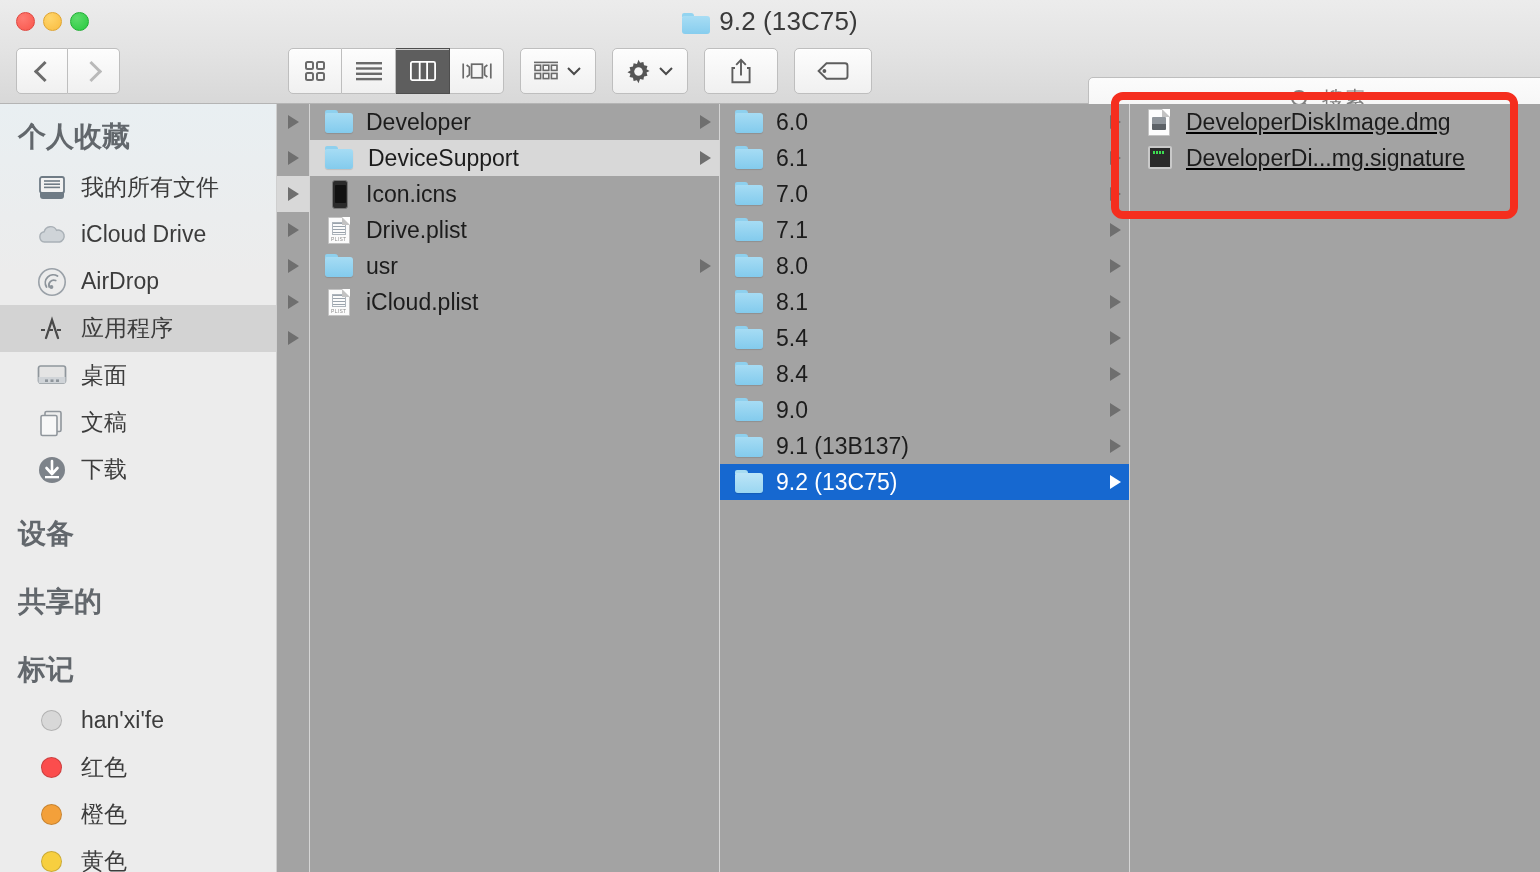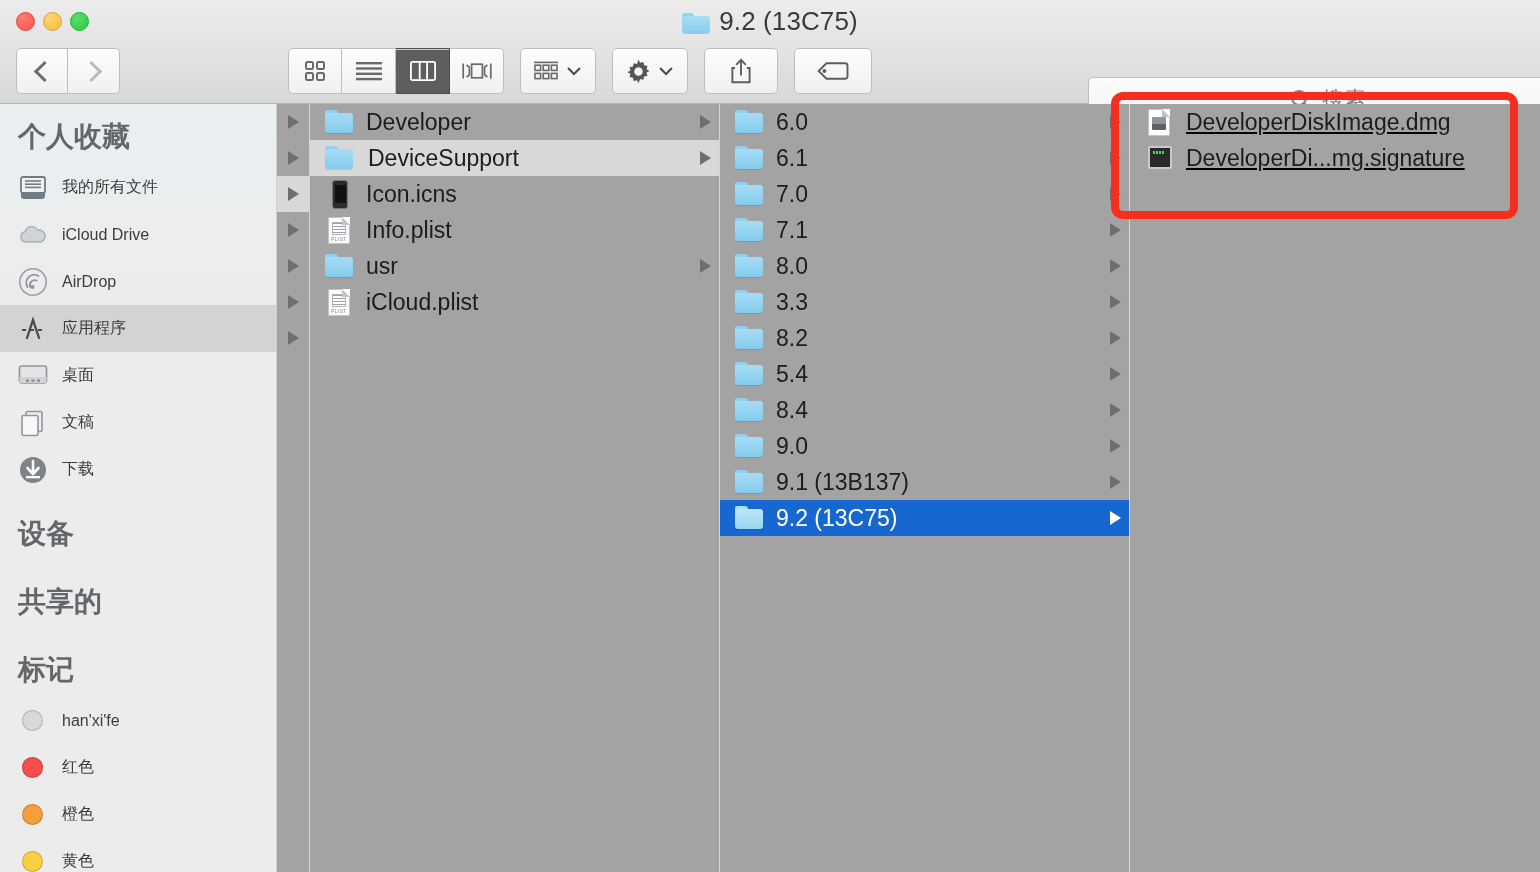--- a/index.html
+++ b/index.html
@@ -119,22 +119,22 @@
     overflow: hidden;
     position: relative;
   }
   .sb-head {
     font-size: 28px; color: #62676c; font-weight: bold;
     padding: 14px 0 8px 18px;
   }
   .sb-head.spaced { padding-top: 22px; }
   .sb-item {
     height: 47px; display: flex; align-items: center;
-    padding-left: 17px; gap: 14px;
-    font-size: 16px; color: #3c3c3c;
+    padding-left: 36px; gap: 14px;
+    font-size: 23px; color: #3c3c3c;
     cursor: default;
   }
   .sb-item.selected { background: #d3d3d3; }
   .sb-ico { width: 31px; height: 31px; flex: 0 0 31px; display: flex; align-items: center; justify-content: center; }
   .tagdot { width: 21px; height: 21px; border-radius: 50%; border: 1px solid rgba(0,0,0,0.18); }
 
   
   .browser {
     flex: 1; height: 768px; position: relative;
     background: #ffffff; overflow: hidden;
@@ -538,21 +538,21 @@
             </span>
           <span>Icon.icns</span>
         </div>
         <div class="row">
           <span class="fico">
             <span class="doc">
                 <span class="lines"></span>
                 <span class="tagtxt">PLIST</span>
               </span>
           </span>
-          <span>Info.plist</span>
+          <span>Drive.plist</span>
         </div>
         <div class="row">
           <span class="fico folder"></span>
           <span>usr</span>
           <span class="arrow"></span>
         </div>
         <div class="row">
           <span class="fico">
             <span class="doc">
                 <span class="lines"></span>
@@ -584,26 +584,21 @@
           <span>7.1</span>
           <span class="arrow"></span>
         </div>
         <div class="row">
           <span class="fico folder"></span>
           <span>8.0</span>
           <span class="arrow"></span>
         </div>
         <div class="row">
           <span class="fico folder"></span>
-          <span>3.3</span>
-          <span class="arrow"></span>
-        </div>
-        <div class="row">
-          <span class="fico folder"></span>
-          <span>8.2</span>
+          <span>8.1</span>
           <span class="arrow"></span>
         </div>
         <div class="row">
           <span class="fico folder"></span>
           <span>5.4</span>
           <span class="arrow"></span>
         </div>
         <div class="row">
           <span class="fico folder"></span>
           <span>8.4</span>

